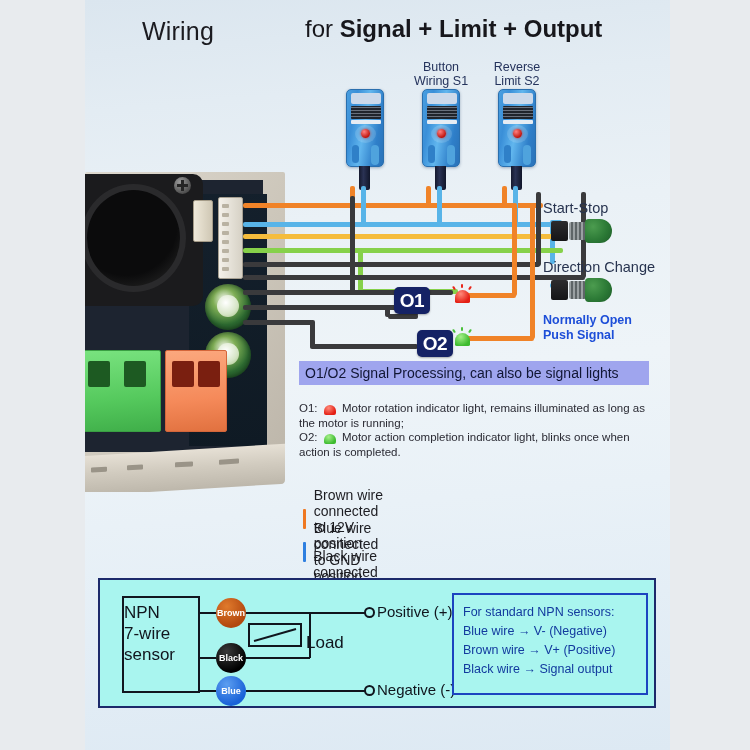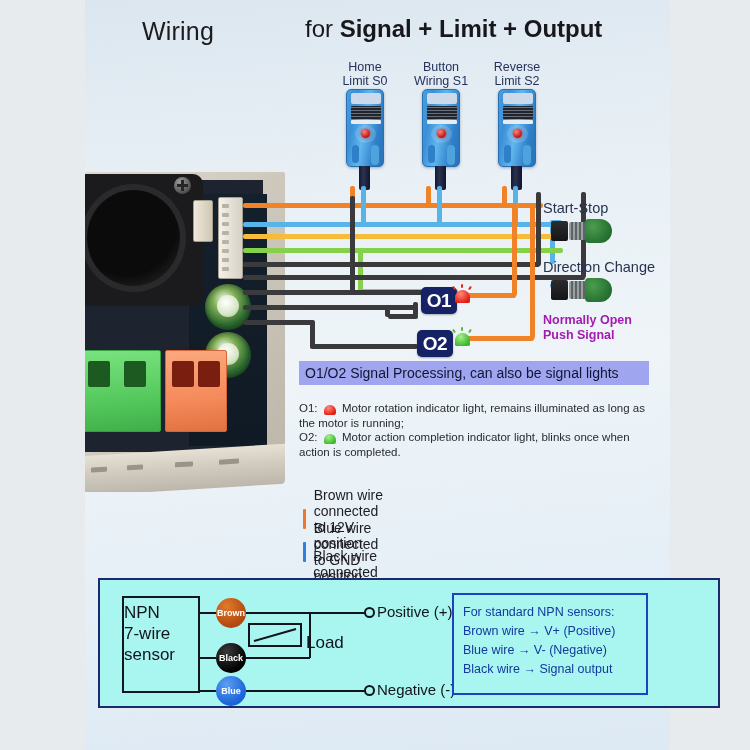--- a/index.html
+++ b/index.html
@@ -222,21 +222,21 @@
   }
   .pbtn .head {
     position:absolute; left:34px; top:0px; width:27px; height:24px;
     border-radius: 4px 13px 13px 4px;
     background: radial-gradient(circle at 30% 32%, #4c9c4f, #2c7a36 55%, #1d5c28 100%);
   }
   .rlabel {
     position:absolute; font-size:14.5px; color:#27334f; white-space:nowrap;
   }
   .glabel {
-    position:absolute; font-size:12.5px; color:#a21caf; line-height:15px;
+    position:absolute; font-size:12.5px; color:#1d4ed8; line-height:15px;
     font-weight:600;
   }
 
   
   .infobar {
     position:absolute; left:299px; top:361px; width:350px; height:24px;
     background:#9fa5ee; display:flex; align-items:center;
     padding-left:6px;
     font-size:14px; color:#111634;
   }
@@ -247,21 +247,21 @@
   .inline-lamp { display:inline-block; vertical-align:-3px; margin:0 2px; }
 
   
   .legend { position:absolute; left:303px; }
   .legrow { position:absolute; display:flex; align-items:center; }
   .legchip { width:9px; height:20px; border-radius:1px; margin-right:8px; }
   .legtxt { font-size:14px; color:#1d1d22; }
 
   
   .npn-panel {
-    position:absolute; left:98px; top:578px; width:622px; height:130px;
+    position:absolute; left:98px; top:578px; width:558px; height:130px;
     background:#a9f5ef; border:2px solid #1c2a6b;
   }
   .npn-box {
     position:absolute; left:22px; top:16px; width:78px; height:97px;
     border:2px solid #11161f; background:#a9f5ef;
   }
   .npn-box-txt {
     position:absolute; left:24px; top:22px; width:76px;
     font-size:17px; line-height:21px; color:#10151d;
   }
@@ -298,24 +298,20 @@
 </style>
 </head>
 <body>
 
 <div id="page">
   <div class="content-panel"></div>
 
   <div class="hdr-wiring">Wiring</div>
   <div class="hdr-for"><span class="thin">for </span><b>Signal + Limit + Output</b></div>
 
-  <div class="sensor-label" style="left:323px; top:60px;">
-    <div>Home</div>
-    <div>Limit S0</div>
-  </div>
   <div class="sensor-label" style="left:399px; top:60px;">
     <div>Button</div>
     <div>Wiring S1</div>
   </div>
   <div class="sensor-label" style="left:475px; top:60px;">
     <div>Reverse</div>
     <div>Limit S2</div>
   </div>
 
   <div class="sensor" style="left:346px; top:89px;">
@@ -422,21 +418,21 @@
   <div class="w wv" style="left:385px; top:305px; height:12px; background:#3a3a3c;"></div>
   <div class="w wh" style="left:243px; top:320px; width:70px; background:#3a3a3c;"></div>
   <div class="w wv" style="left:310px; top:320px; height:28px; background:#3a3a3c;"></div>
   <div class="w wh" style="left:310px; top:344px; width:108px; background:#3a3a3c;"></div>
 
   <div class="w wh" style="left:458px; top:293px; width:58px; background:#f08328;"></div>
   <div class="w wh" style="left:458px; top:336px; width:76px; background:#f08328;"></div>
   <div class="w wv" style="left:512px; top:203px; height:93px; background:#f08328;"></div>
   <div class="w wv" style="left:530px; top:203px; height:136px; background:#f08328;"></div>
 
-  <div class="obadge" style="left:421px; top:287px;">
+  <div class="obadge" style="left:394px; top:287px;">
     <span>O1</span>
   </div>
   <div class="lamp red" style="left:453px; top:285px;">
     <div class="ray" style="left:0px; top:1px; transform:rotate(-35deg);"></div>
     <div class="ray" style="left:8px; top:-1px;"></div>
     <div class="ray" style="left:16px; top:1px; transform:rotate(35deg);"></div>
     <div class="dome"></div>
   </div>
   <div class="obadge" style="left:417px; top:330px;">
     <span>O2</span>
@@ -538,18 +534,18 @@
 
     <div class="cl clh" style="left:146px; top:110px; width:119px;"></div>
 
     <div class="term-circle" style="left:264px; top:27px;"></div>
     <div class="term-lbl" style="left:277px; top:23px;">Positive (+)</div>
     <div class="term-circle" style="left:264px; top:105px;"></div>
     <div class="term-lbl" style="left:277px; top:101px;">Negative (-)</div>
 
     <div class="note-box">
       <div class="note-line">For standard NPN sensors:</div>
+      <div class="note-line">Blue wire → V- (Negative)</div>
       <div class="note-line">Brown wire → V+ (Positive)</div>
-      <div class="note-line">Blue wire → V- (Negative)</div>
       <div class="note-line">Black wire → Signal output</div>
     </div>
   </div>
 </div>
 
 </body></html>

